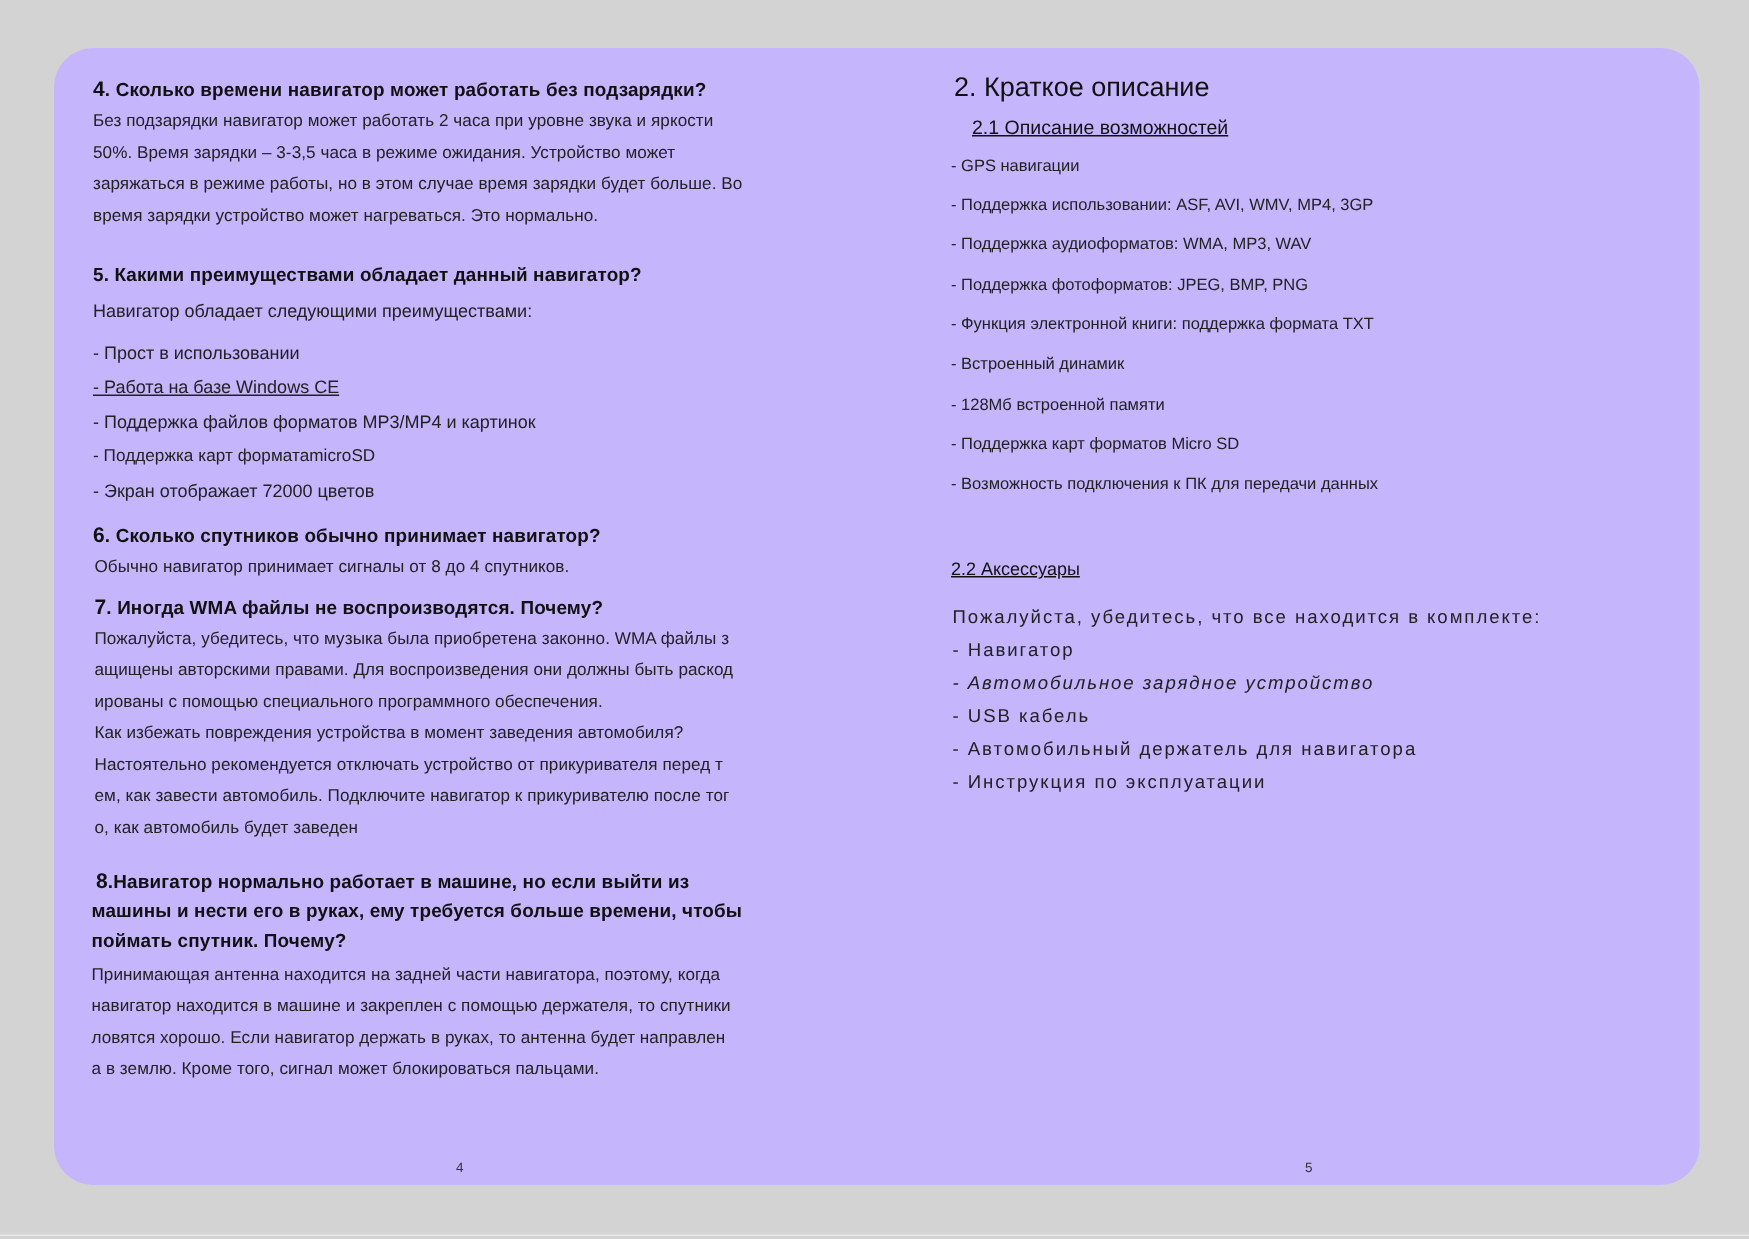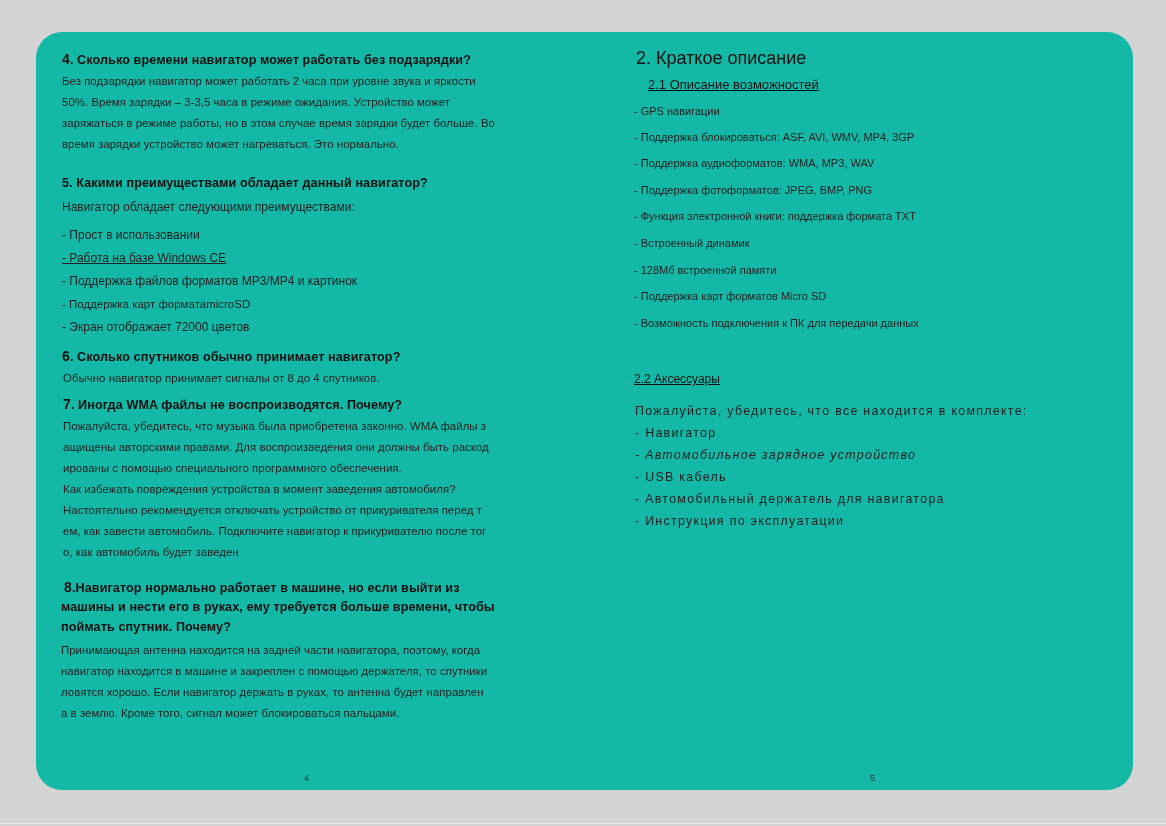--- a/index.html
+++ b/index.html
@@ -21,21 +21,21 @@
       top: 823px;
       height: 1px;
       background: #e8e8e8;
     }
     .spread {
       position: absolute;
       left: 36px;
       top: 32px;
       width: 1097px;
       height: 758px;
-      background: #14b8a6;
+      background: #c4b5fd;
       border-radius: 26px;
     }
     .page {
       position: absolute;
       top: 0;
       height: 758px;
     }
     .page-left { left: 0; width: 560px; }
     .page-right { left: 560px; width: 537px; }
 
@@ -124,21 +124,21 @@
     <div class="abs body-text" style="left:25px; top:675px;">а в землю. Кроме того, сигнал может блокироваться пальцами.</div>
 
     <div class="abs page-num" style="left:268px; top:741px;">4</div>
   </div>
 
   <div class="page page-right">
     <div class="abs sec-title" style="left:40px; top:16px;">2. Краткое описание</div>
     <div class="abs sub-title" style="left:52px; top:45px;">2.1 Описание возможностей</div>
 
     <div class="abs feat" style="left:38px; top:73px;">- GPS навигации</div>
-    <div class="abs feat" style="left:38px; top:99px;">- Поддержка блокироваться:  ASF, AVI, WMV, MP4, 3GP</div>
+    <div class="abs feat" style="left:38px; top:99px;">- Поддержка использовании:  ASF, AVI, WMV, MP4, 3GP</div>
     <div class="abs feat" style="left:38px; top:125px;">- Поддержка аудиоформатов: WMA, MP3, WAV</div>
     <div class="abs feat" style="left:38px; top:152px;">- Поддержка фотоформатов: JPEG, BMP, PNG</div>
     <div class="abs feat" style="left:38px; top:178px;">- Функция электронной книги: поддержка формата TXT</div>
     <div class="abs feat" style="left:38px; top:205px;">- Встроенный динамик</div>
     <div class="abs feat" style="left:38px; top:232px;">- 128Мб встроенной памяти</div>
     <div class="abs feat" style="left:38px; top:258px;">- Поддержка карт форматов Micro SD</div>
     <div class="abs feat" style="left:38px; top:285px;">- Возможность подключения к ПК для передачи данных</div>
 
     <div class="abs sub-title small" style="left:38px; top:340px;">2.2 Аксессуары</div>
     <div class="abs wide-text" style="left:39px; top:372px;">Пожалуйста,  убедитесь,  что все находится в комплекте:</div>

